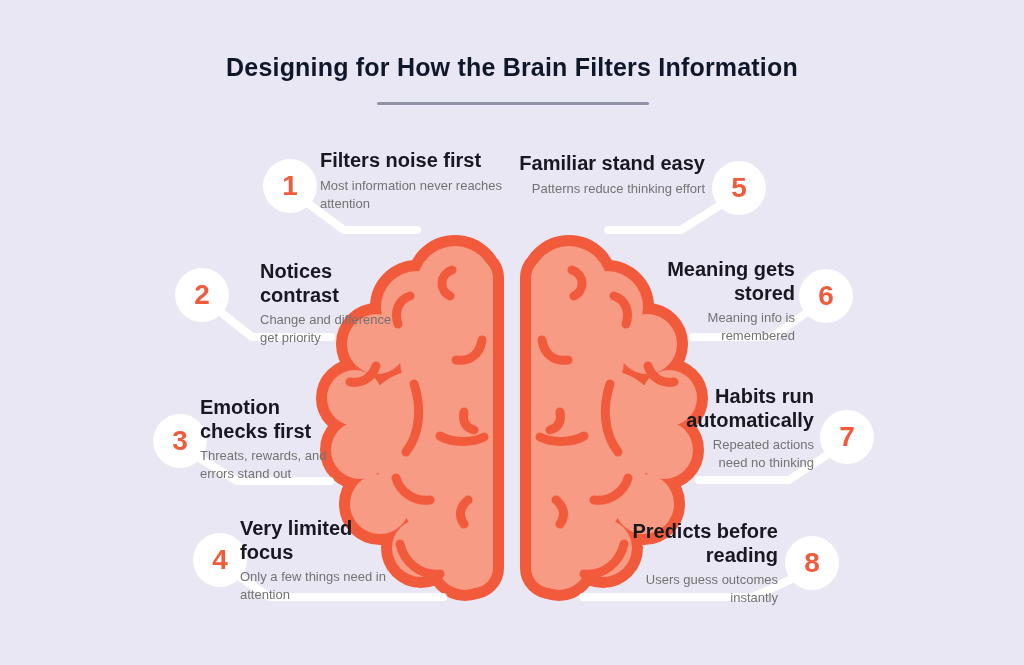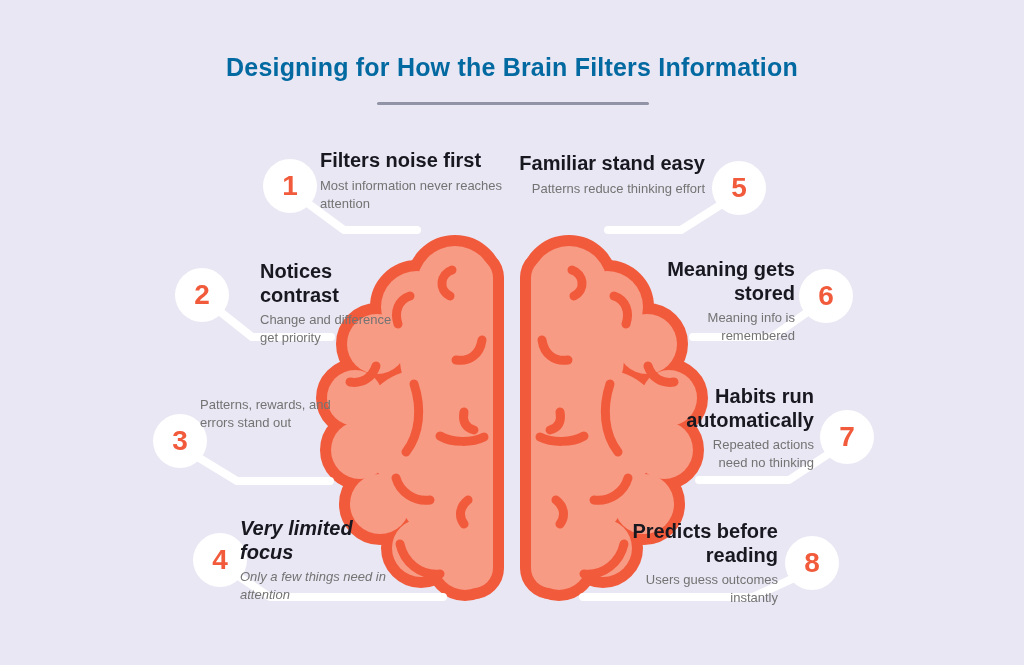--- a/index.html
+++ b/index.html
@@ -9,21 +9,21 @@
     font-family:"Liberation Sans", sans-serif;
     position:relative;
     overflow:hidden;
   }
   .canvas{position:absolute;inset:0;}
 
   
   .page-title{
     position:absolute;left:0;right:0;top:53px;
     text-align:center;
-    font-size:25px;font-weight:700;color:#0369a1;
+    font-size:25px;font-weight:700;color:#0f172a;
     letter-spacing:.2px;
     margin:0;
   }
   .title-rule{
     position:absolute;left:377px;top:102px;
     width:272px;height:3px;background:#9094a6;border-radius:2px;
   }
 
   
   .art{position:absolute;inset:0;width:1024px;height:665px;}
@@ -55,21 +55,21 @@
   }
   .side-left .txt{text-align:left;}
   .side-right .txt{text-align:right;}
   .side-right .item-title{margin-left:auto;}
   .side-right .item-body{margin-left:auto;}
 
   .i1 .txt{left:320px;top:149px;width:195px;}
   .i2 .txt{left:232px;top:260px;width:152px;margin-left:28px;}
   .i3 .txt{left:200px;top:396px;width:142px;}
   .i3 .item-title{max-width:135px;}
-  .i4 .txt{left:240px;top:517px;width:170px;font-style:italic;}
+  .i4 .txt{left:240px;top:517px;width:170px;}
   .i4 .item-title{max-width:120px;}
   .i5 .txt{right:319px;top:152px;width:205px;}
   .i6 .txt{right:229px;top:258px;width:170px;}
   .i6 .item-body{max-width:130px;}
   .i7 .txt{right:210px;top:385px;width:160px;}
   .i7 .item-title{max-width:145px;}
   .i7 .item-body{max-width:128px;}
   .i8 .txt{right:246px;top:520px;width:178px;}
   .i8 .item-title{max-width:155px;}
   .i8 .item-body{max-width:150px;}
@@ -151,21 +151,22 @@
     <div class="num-circle">2</div>
     <div class="txt">
       <p class="item-title">Notices contrast</p>
       <p class="item-body">Change and difference get priority</p>
     </div>
   </div>
 
   <div class="item i3 side-left">
     <div class="num-circle">3</div>
     <div class="txt">
-      <p class="item-body">Patterns, rewards, and errors stand out</p>
+      <p class="item-title">Emotion checks first</p>
+      <p class="item-body">Threats, rewards, and errors stand out</p>
     </div>
   </div>
 
   <div class="item i4 side-left">
     <div class="num-circle">4</div>
     <div class="txt">
       <p class="item-title">Very limited focus</p>
       <p class="item-body">Only a few things need in attention</p>
     </div>
   </div>

